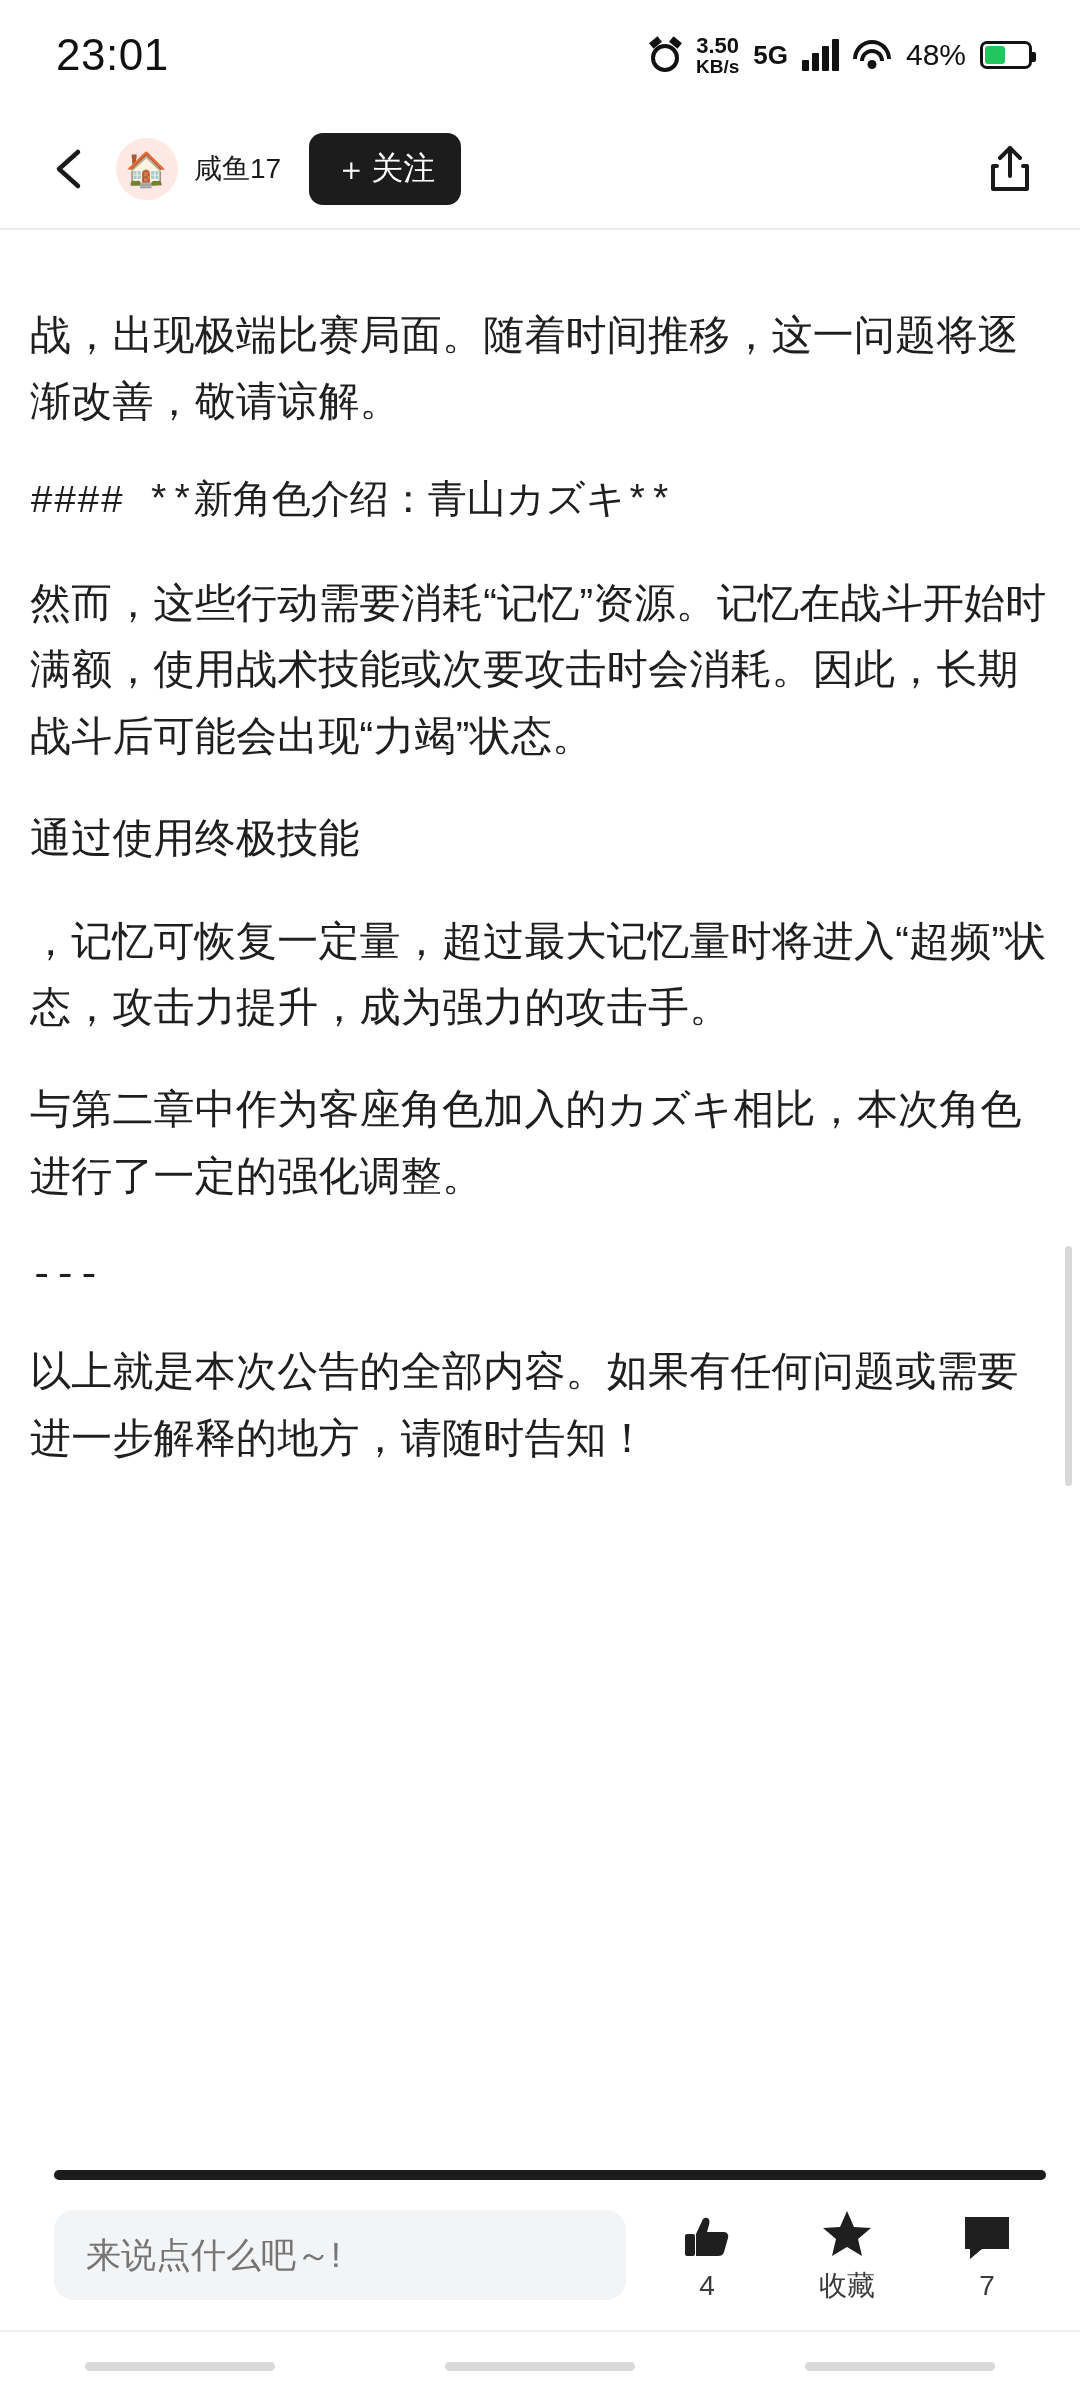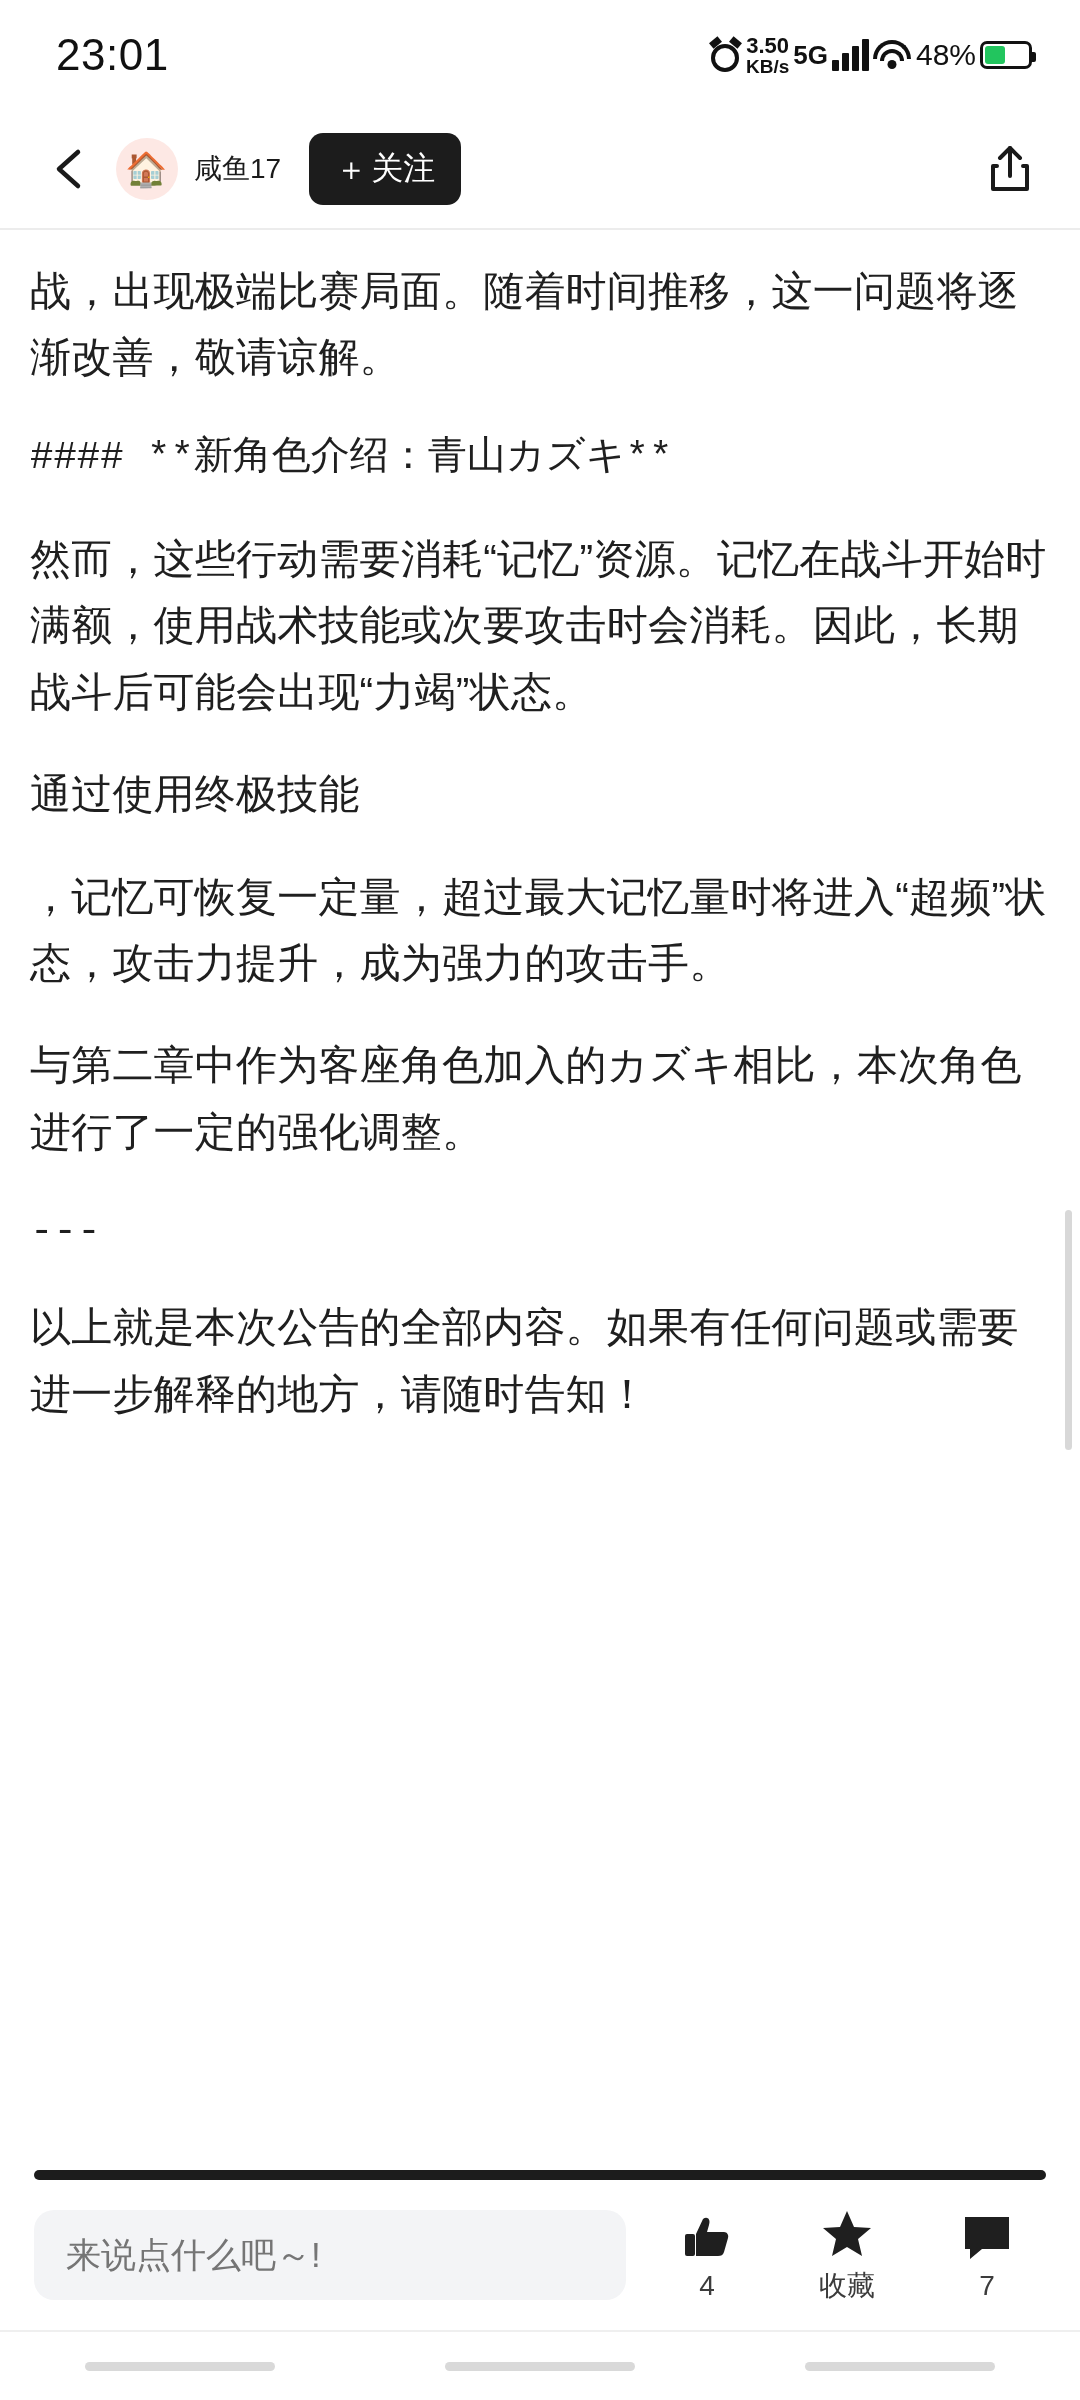--- a/index.html
+++ b/index.html
@@ -27,21 +27,21 @@
     padding: 0 48px 0 56px;
   }
   .status-time {
     font-size: 44px;
     color: #111;
     letter-spacing: 0.5px;
   }
   .status-right {
     display: flex;
     align-items: center;
-    gap: 4px;
+    gap: 14px;
   }
   .alarm-icon { width: 33px; height: 33px; position: relative; }
   .alarm-icon .face {
     position: absolute; left: 2px; top: 5px;
     width: 28px; height: 28px;
     border: 4px solid #111; border-radius: 50%;
   }
   .alarm-icon .ear-l, .alarm-icon .ear-r {
     position: absolute; top: 0px; width: 11px; height: 7px;
     background: #111;
@@ -130,22 +130,23 @@
   .share-btn {
     width: 60px; height: 60px;
     display: flex; align-items: center; justify-content: center;
     cursor: pointer;
   }
 
   
   .article {
     flex: 1 1 auto;
     position: relative;
-    padding: 28px 30px 0 30px;
+    padding: 36px 30px 0 30px;
     overflow: hidden;
+    margin-top: 36px;
   }
   .article p {
     font-size: 41px;
     line-height: 1.62;
     color: #1f1f1f;
     margin: 0 0 36px 0;
     letter-spacing: 0.2px;
     word-break: break-all;
   }
   .article p.mono-head {
@@ -165,20 +166,21 @@
     top: 980px;
     width: 7px;
     height: 240px;
     background: #d8d8d8;
     border-radius: 4px;
   }
 
   
   .bottom-wrap {
     flex: 0 0 auto;
+    padding-left: 20px;
   }
   .bottom-divider {
     height: 10px;
     background: #1c1c1c;
     margin: 0 34px;
     border-radius: 6px;
   }
   .bottom-bar {
     height: 150px;
     display: flex;

